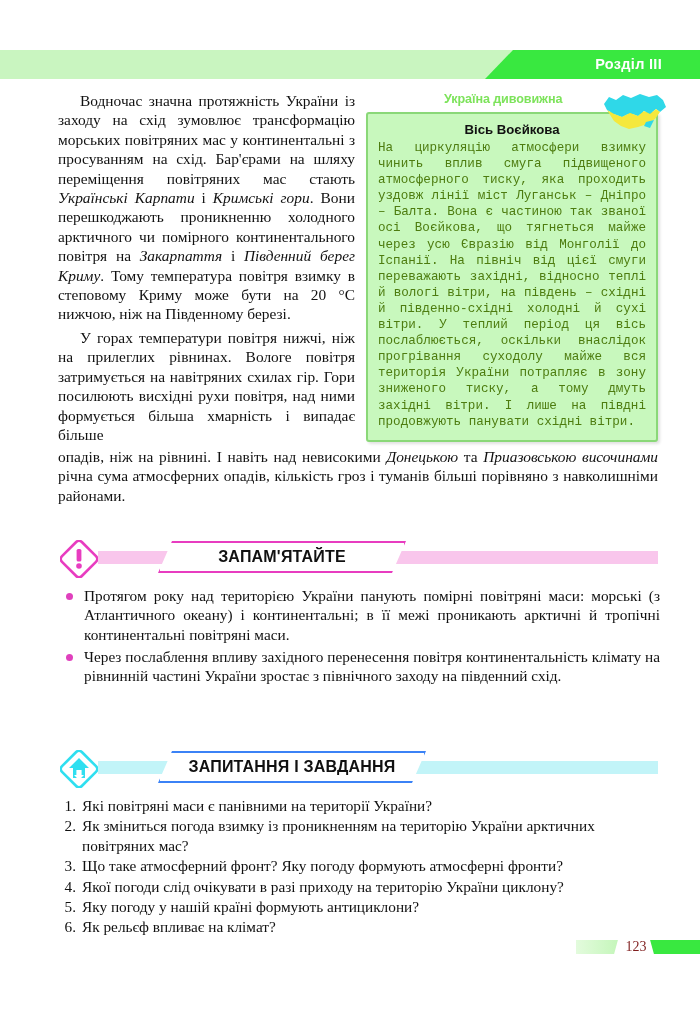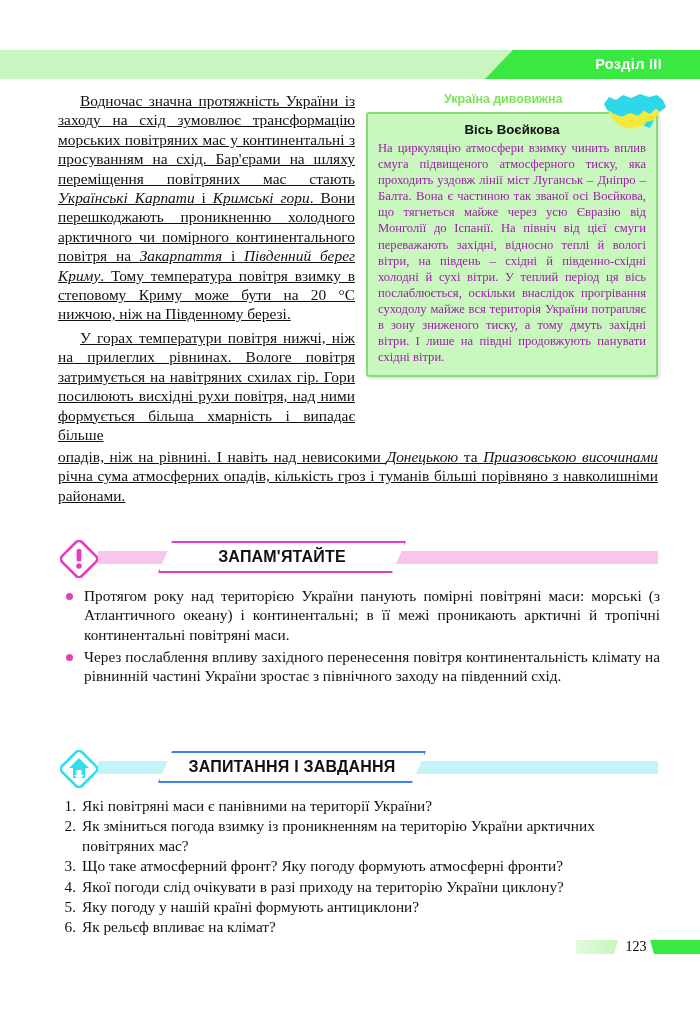--- a/index.html
+++ b/index.html
@@ -61,21 +61,20 @@
     width: 297px;
   }
   .full-width {
     left: 58px;
     top: 447px;
     width: 600px;
   }
   .body-text p {
     margin: 0;
     text-indent: 22px;
-    text-decoration: underline;
   }
   .body-text p + p { margin-top: 4px; }
   .it { font-style: italic; }
 
   
   .info-box-wrap {
     position: absolute;
     left: 366px;
     top: 112px;
     width: 292px;
@@ -102,24 +101,24 @@
   }
   .info-title {
     text-align: center;
     font-family: "Liberation Sans", sans-serif;
     font-weight: bold;
     font-size: 13.2px;
     color: #111111;
     margin-bottom: 3px;
   }
   .info-body {
-    font-family: Liberation Serif, serif;
+    font-family: Liberation Mono, monospace;
     font-size: 12.6px;
     line-height: 16.1px;
-    color: #a21caf;
+    color: #4d7c0f;
     text-align: justify;
     text-justify: inter-word;
   }
 
   
   .ua-map {
     position: absolute;
     left: 600px;
     top: 88px;
     width: 70px;
@@ -264,21 +263,21 @@
   .page-number {
     position: absolute;
     left: 618px;
     top: 936px;
     width: 36px;
     height: 22px;
     line-height: 22px;
     text-align: center;
     font-family: "Liberation Serif", serif;
     font-size: 14px;
-    color: #000000;
+    color: #7f1d1d;
   }
 </style>
 </head>
 <body>
 
 <div class="header-band">
   <div class="header-band-right"></div>
 </div>
 <div class="header-title">Розділ III</div>
 

